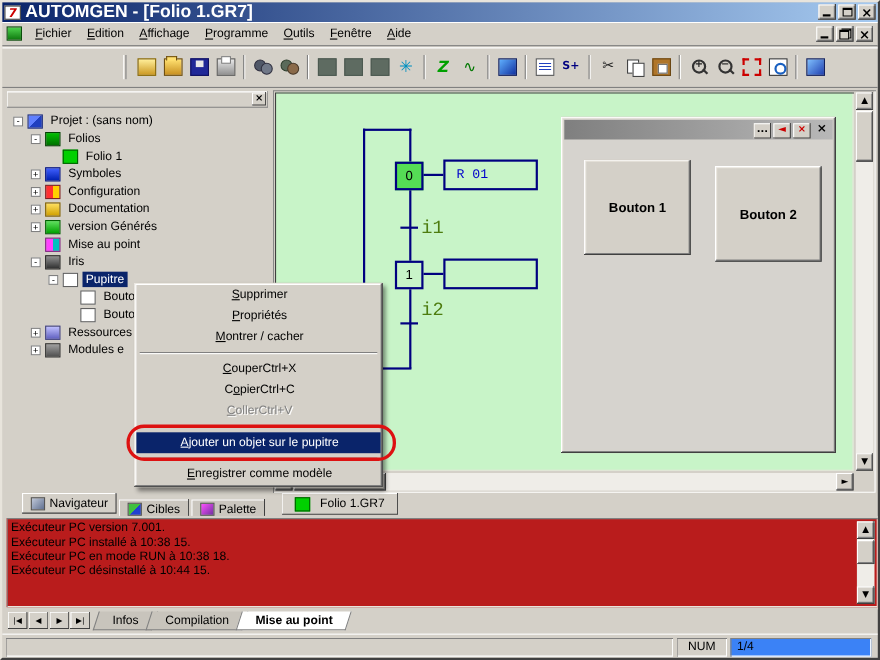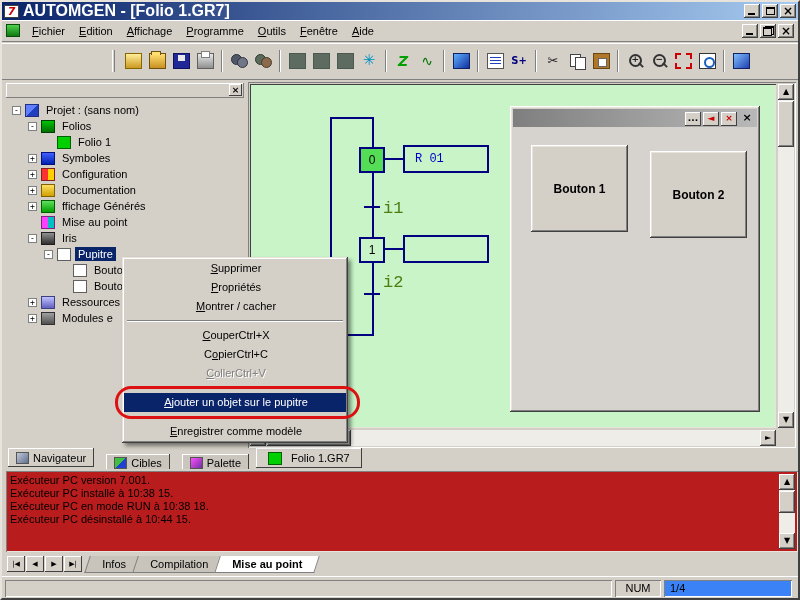--- a/index.html
+++ b/index.html
@@ -144,21 +144,21 @@
     box-shadow:inset -1px -1px 0 #404040,inset 1px 1px 0 #fff;
     font:bold 9px/13px "DejaVu Sans",sans-serif;text-align:center;display:inline-block}
   .pup-tbtn:last-child{background:none;box-shadow:none;font-size:11px}
   .pup-body{position:absolute;left:3px;top:21px;right:3px;bottom:3px;background:#d6d3ce}
   .pup-button{position:absolute;width:97px;height:87px;background:#d4d0c8;
     box-shadow:inset -1px -1px 0 #404040,inset 1px 1px 0 #fff,inset -2px -2px 0 #808080,inset 2px 2px 0 #e8e4dc;
     font-size:12px;font-weight:bold;text-align:center}
 
   
   .tabsrow{position:absolute;left:0;top:446px;right:0;height:21px}
-  .panel-tabs{position:absolute;left:6px;top:0;display:flex;gap:12px}
+  .panel-tabs{position:absolute;left:18px;top:0;display:flex;gap:2px}
   .ltab{height:19px;display:flex;align-items:center;gap:4px;padding:1px 8px;background:#d4d0c8;
     box-shadow:inset -1px -1px 0 #404040,inset 1px 1px 0 #fff}
   .ltab:not(.active){background:#cac6be;height:18px;margin-top:6px}
   .pti{width:13px;height:12px;border:1px solid #555;display:inline-block}
   .pt-nav{background:linear-gradient(135deg,#c0c8d8,#607090)}
   .pt-cib{background:linear-gradient(135deg,#40c040 50%,#2040d0 50%)}
   .pt-pal{background:linear-gradient(135deg,#ff50ff,#7030a0)}
   .doc-tab{position:absolute;left:254px;top:0;height:20px;display:flex;align-items:center;gap:5px;
     padding:1px 12px;background:#d4d0c8;
     box-shadow:inset -1px -1px 0 #404040,inset 1px 1px 0 #fff}
@@ -362,21 +362,21 @@
           <span class="tree-label">Configuration</span>
         </div>
         <div class="tree-row" style="padding-left: 22px;">
           <span class="tree-exp">+</span>
           <span class="ti ti-doc"></span>
           <span class="tree-label">Documentation</span>
         </div>
         <div class="tree-row" style="padding-left: 22px;">
           <span class="tree-exp">+</span>
           <span class="ti ti-gen"></span>
-          <span class="tree-label">ffichage Générés</span>
+          <span class="tree-label">version Générés</span>
         </div>
         <div class="tree-row" style="padding-left: 22px;">
           <span class="tree-exp tree-exp-none"></span>
           <span class="ti ti-debug"></span>
           <span class="tree-label">Mise au point</span>
         </div>
         <div class="tree-row" style="padding-left: 22px;">
           <span class="tree-exp">-</span>
           <span class="ti ti-iris"></span>
           <span class="tree-label">Iris</span>

